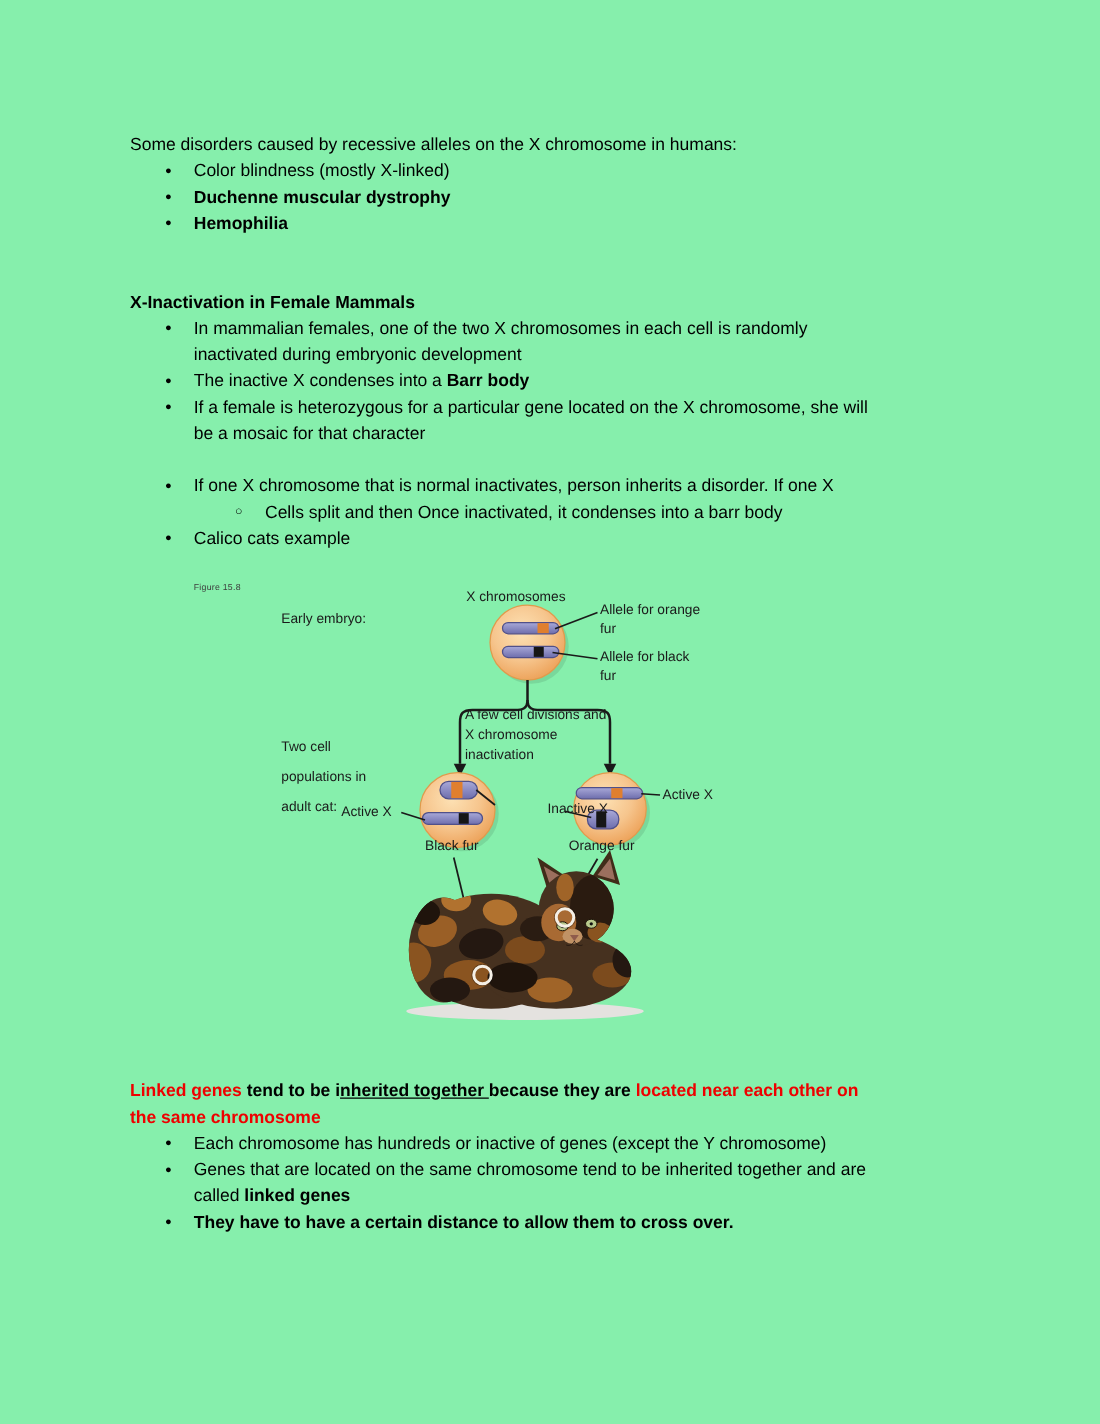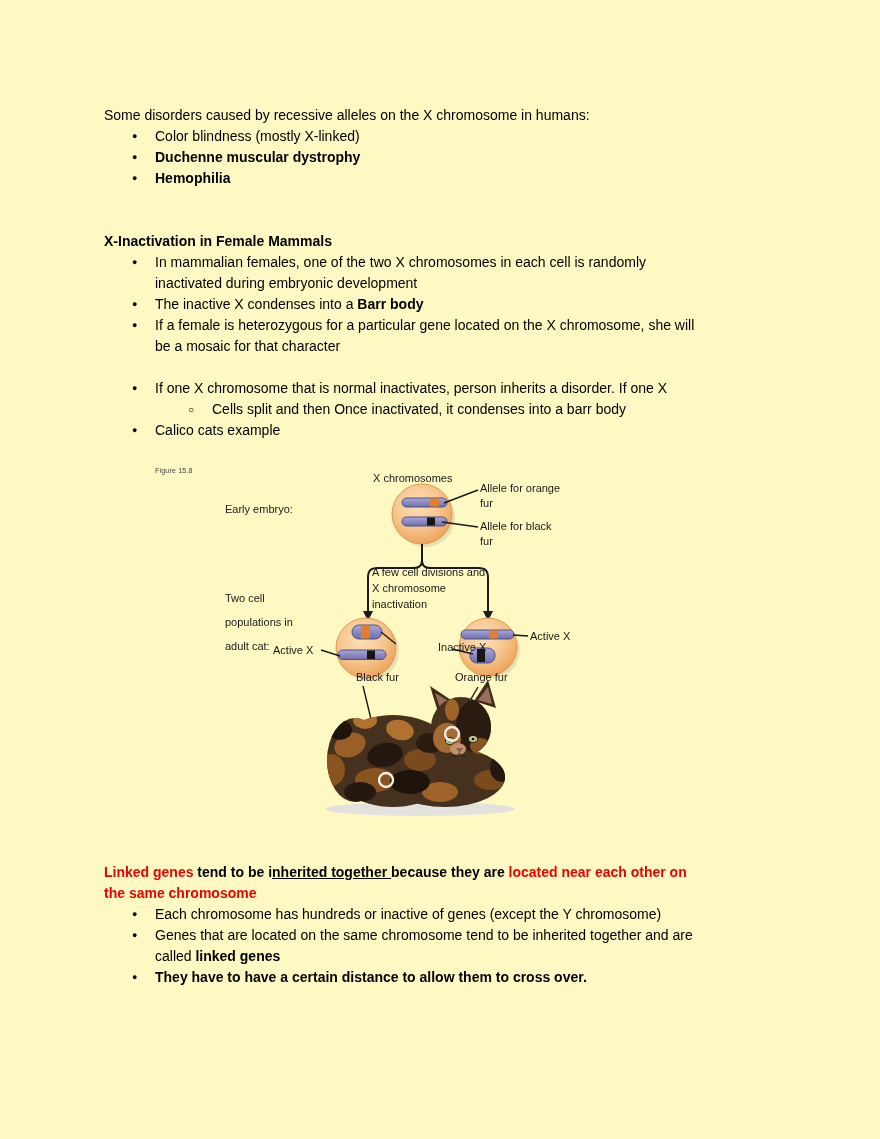--- a/index.html
+++ b/index.html
@@ -1,16 +1,16 @@
 <!DOCTYPE html>
 <html><head>
 <meta charset="utf-8">
 <style>
   html,body{margin:0;padding:0;background:#fff;}
-  .page{position:relative;width:880px;height:1139px;background:#fef9c3;overflow:hidden;
+  .page{position:relative;width:880px;height:1139px;background:#86efac;overflow:hidden;
         font-family:"Liberation Sans",sans-serif;font-size:14px;line-height:21px;color:#000;}
   .block{position:absolute;left:104px;width:690px;}
   p,h3,ul{margin:0;padding:0;}
   h3{font-size:14px;font-weight:700;}
   ul{list-style:none;}
   li{position:relative;padding-left:51px;}
   li::before{content:"\25CF";position:absolute;left:28px;top:0;font-size:9px;line-height:21px;}
   li.lv2{padding-left:108px;}
   li.lv2::before{content:"\25CB";left:84px;font-size:10px;}
   .line{display:block;}
@@ -18,29 +18,29 @@
   .red{color:#ee0000;}
   .und{text-decoration:underline;}
 
   
   .figure{position:absolute;left:100px;top:460px;width:480px;height:356px;}
   .figure svg{position:absolute;left:0;top:0;}
   .flabel{position:absolute;font-size:11px;font-weight:400;line-height:15px;color:#1a1a1a;white-space:nowrap;}
   .flabel.wrap{white-space:normal;}
   .fcaption{position:absolute;left:55px;top:0;font-size:7px;font-weight:400;color:#3d3d3d;letter-spacing:.2px;}
   .lbl-xchrom{left:273px;top:11px;}
-  .lbl-early{left:125px;top:42px;}
+  .lbl-early{left:125px;top:28px;}
   .lbl-ao{left:380px;top:21px;width:82px;}
   .lbl-ab{left:380px;top:59px;width:82px;}
   .lbl-div{left:272px;top:104px;width:116px;line-height:16px;}
   .lbl-two{left:125px;top:126px;width:92px;line-height:24px;}
   .lbl-axl{left:173px;top:183px;}
   .lbl-inx{left:297px;top:180px;padding-left:41px;}
   .lbl-axr{left:430px;top:169px;}
-  .lbl-bf{left:256px;top:210px;}
+  .lbl-bf{left:240px;top:210px;}
   .lbl-of{left:355px;top:210px;}
 </style>
 </head>
 <body>
 
 <div class="page">
 
   <div class="block" style="top:105px">
     <p>Some disorders caused by recessive alleles on the X chromosome in humans:</p>
     <ul>

